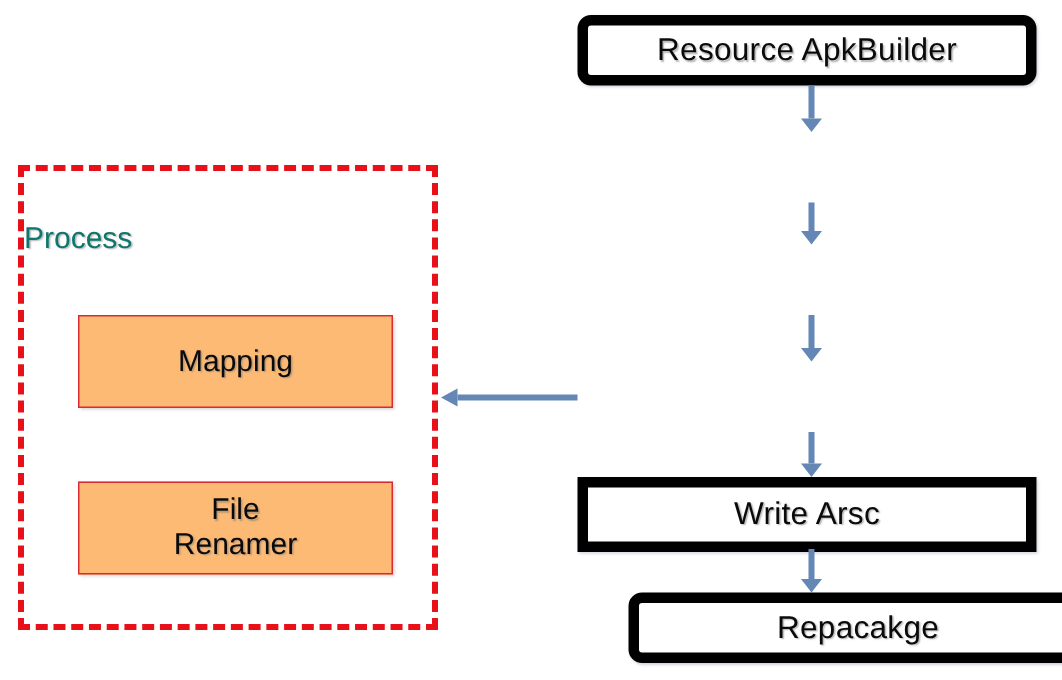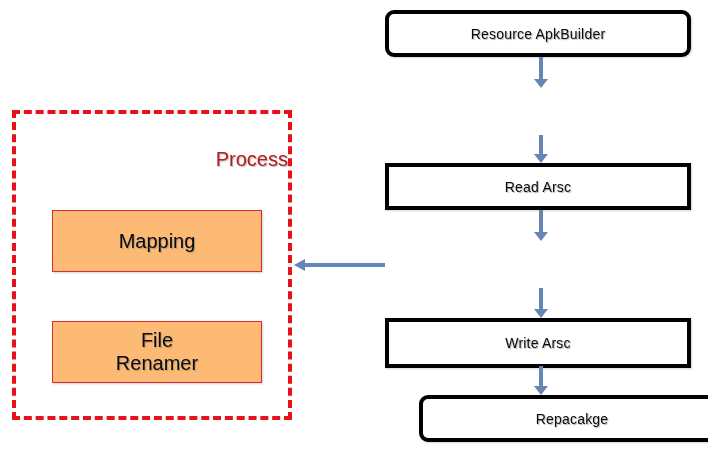--- a/index.html
+++ b/index.html
@@ -17,27 +17,27 @@
     background: #ffffff;
     overflow: hidden;
   }
 
   
   .flow-box {
     position: absolute;
     left: 385px;
     width: 306px;
     box-sizing: border-box;
-    border: 4px solid #000000;
+    border: 7px solid #000000;
     background: #ffffff;
     display: flex;
     align-items: center;
     justify-content: center;
     color: #0a0a0a;
-    font-size: 14px;
+    font-size: 21px;
     font-weight: 400;
     letter-spacing: 0.2px;
     text-shadow: 1px 1px 1px rgba(120,120,120,0.55);
     box-shadow: 1px 1px 2px rgba(150,160,175,0.45);
   }
   .flow-box.rounded {
     border-radius: 9px;
   }
 
   
@@ -94,23 +94,23 @@
     height: 310px;
     box-sizing: border-box;
     border: 4px dashed #E8111A;
     background: #ffffff;
   }
   #process-title {
     position: absolute;
     left: 0;
     top: 34px;
     width: 100%;
-    text-align: right;
+    text-align: left;
     font-size: 20px;
-    color: #b91c1c;
+    color: #0f766e;
     text-shadow: 1px 1px 1px rgba(120,120,120,0.55);
   }
   .sub-box {
     position: absolute;
     left: 36px;
     width: 210px;
     box-sizing: border-box;
     border: 1px solid #D92B33;
     background: #fdba74;
     display: flex;
@@ -139,21 +139,20 @@
 
     <div class="sub-box" style="top:207px; height:62px;">
       <span class="ln">File</span>
       <span class="ln">Renamer</span>
     </div>
   </div>
 
   <div class="flow-box rounded" style="top:10px; height:47px;">Resource  ApkBuilder</div>
 
 
-  <div class="flow-box" style="top:163px; height:47px;">Read  Arsc</div>
 
 
   <div class="flow-box" style="top:318px; height:50px;text-align:right;">Write  Arsc</div>
 
   <div class="flow-box rounded" style="top:395px; height:47px;margin-left:34px;">Repacakge</div>
 
   <div class="v-arrow" style="top:57px; height:31px;">
     <div class="shaft" style="height:22px;"></div>
     <div class="head" style="top:22px;"></div>
   </div>

